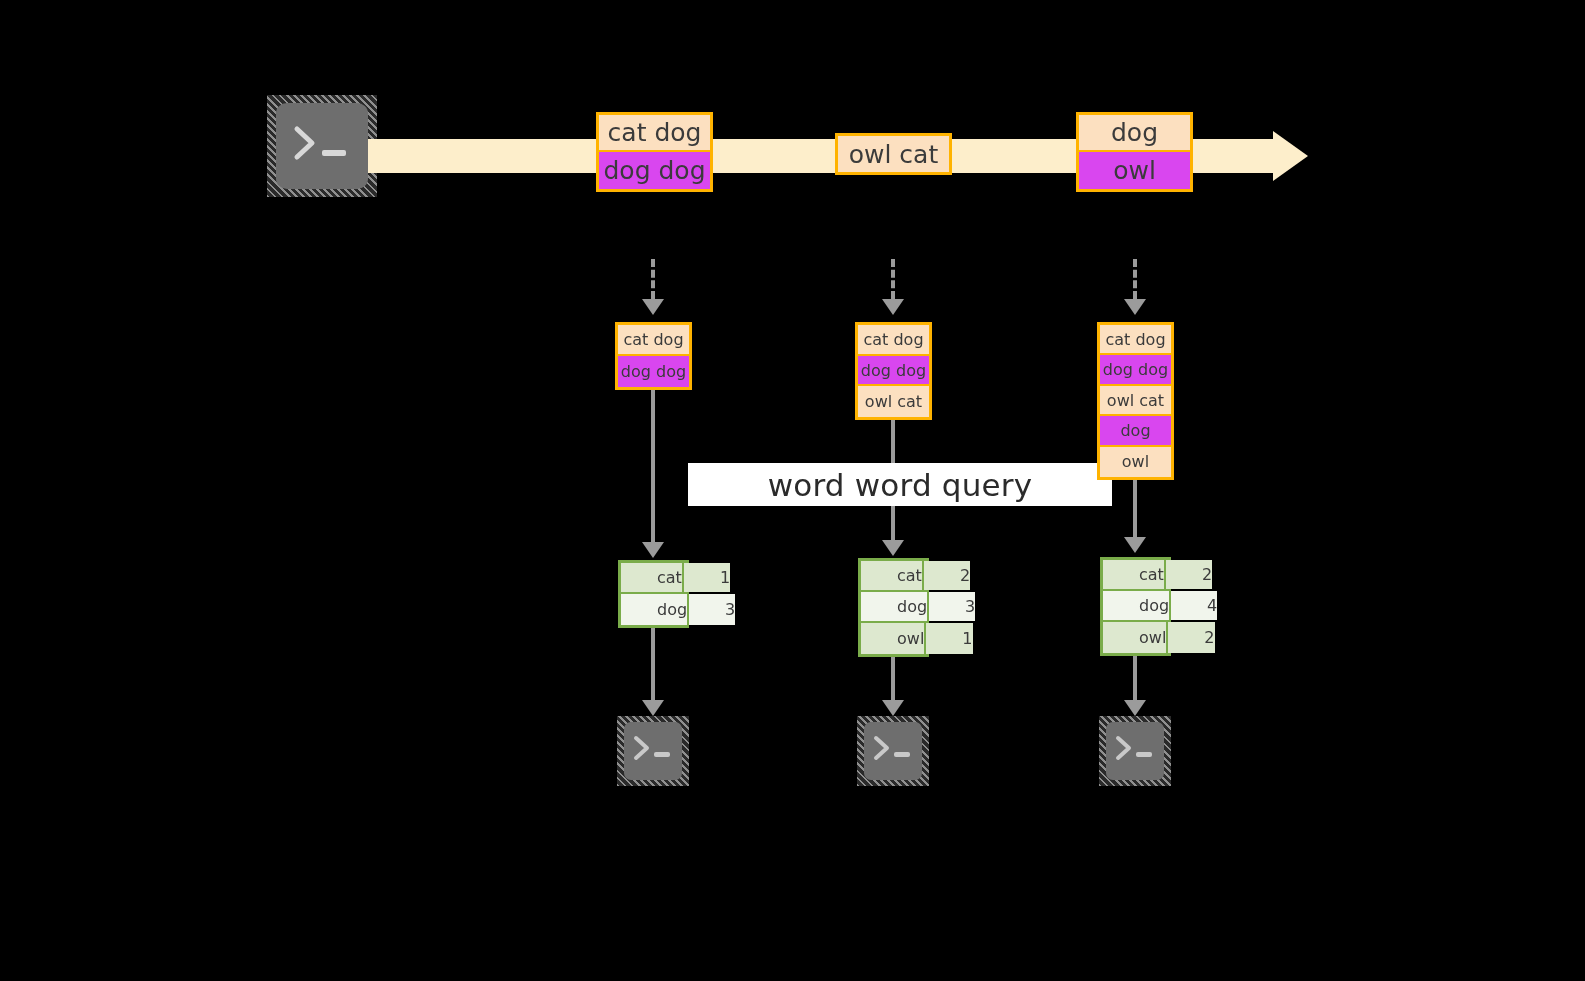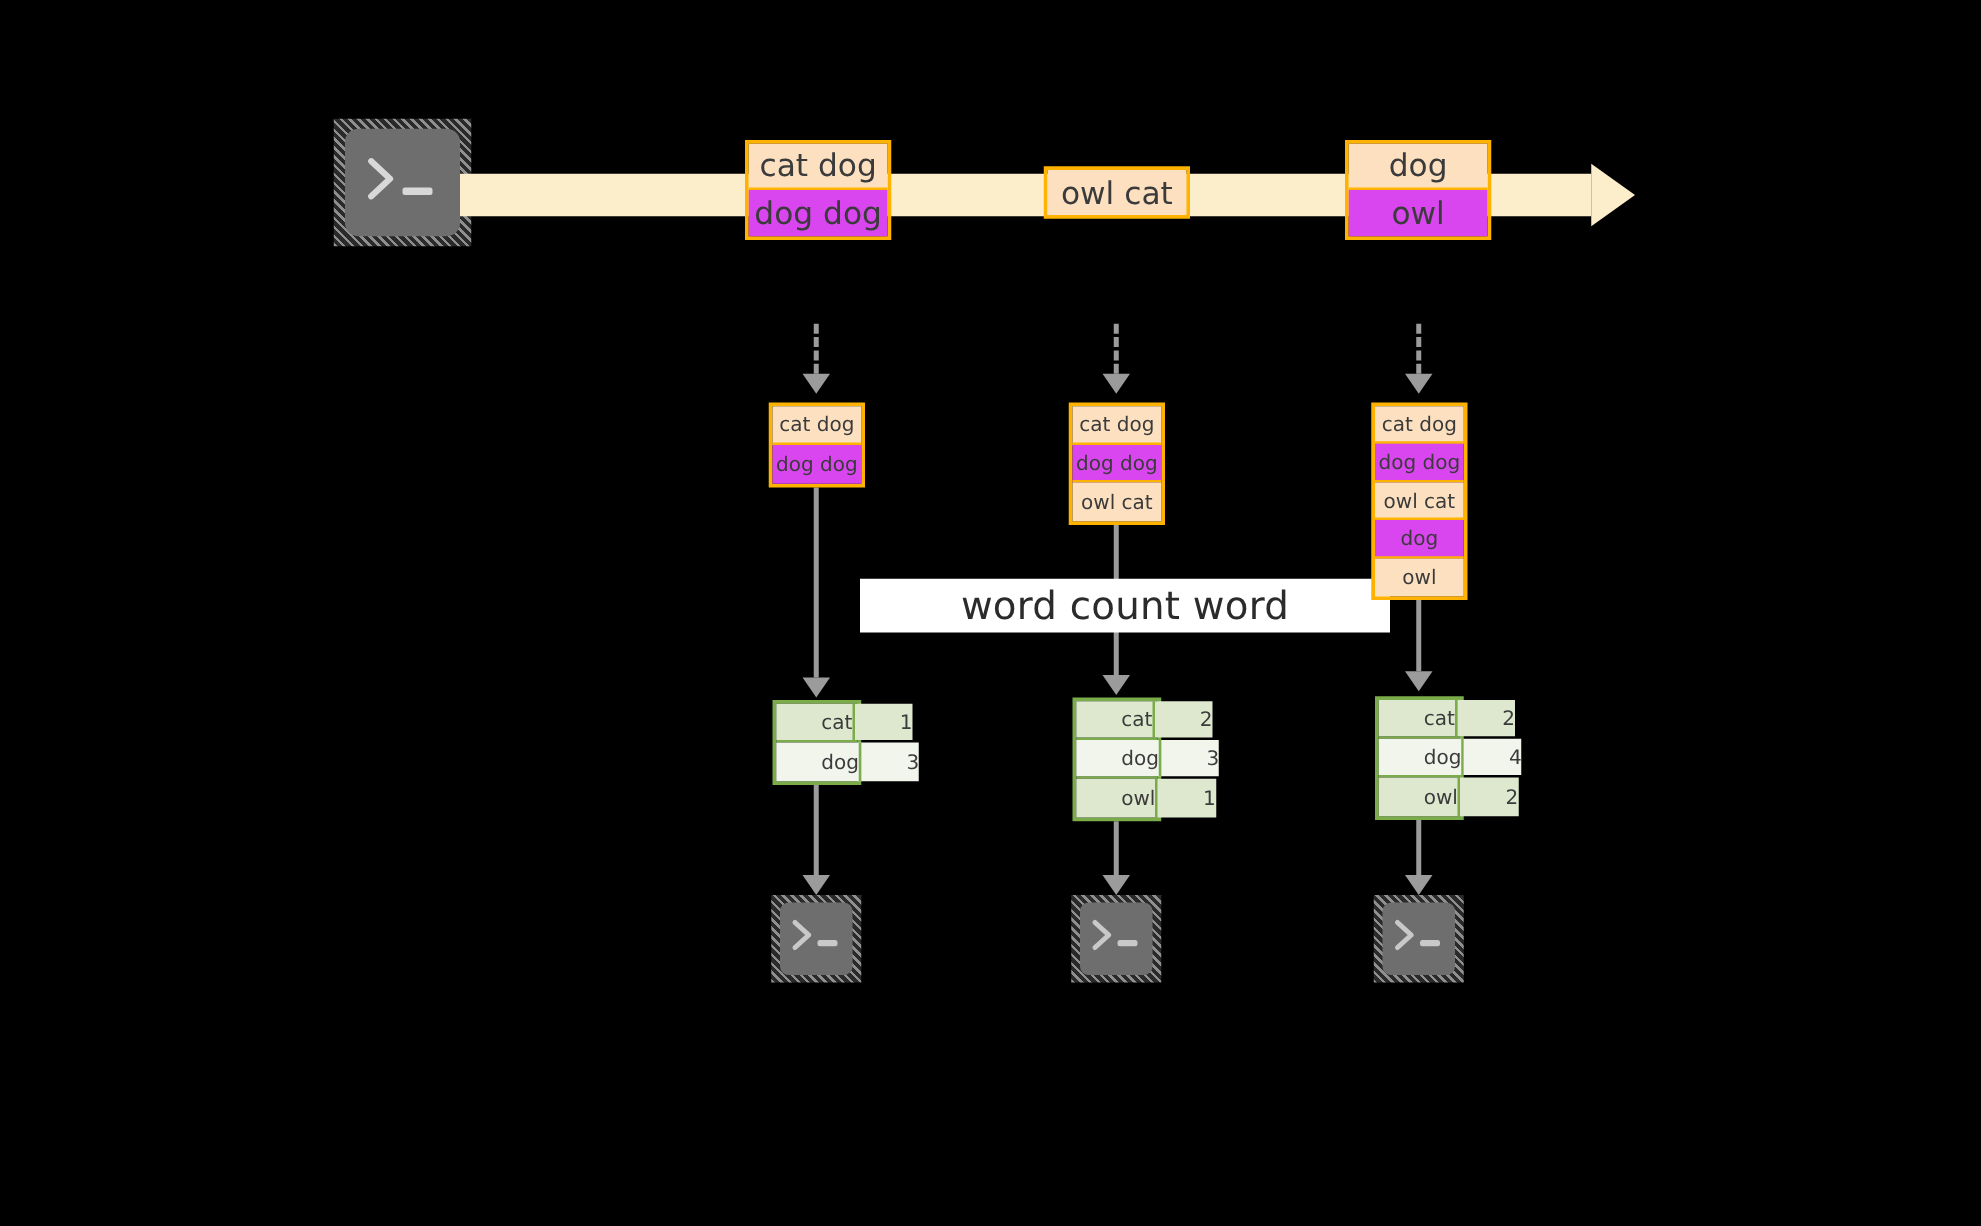--- a/index.html
+++ b/index.html
@@ -263,16 +263,16 @@
 
   <div class="term" style="left:1099px; top:712px; width:72px; height:70px;">
     <div class="inner" style="left:7px; top:6px; right:7px; bottom:6px;"></div>
     <svg viewBox="0 0 72 70">
       <path d="M19 22 L30 32 L19 42" fill="none" stroke="#c9c9c9" stroke-width="4" stroke-linecap="round" stroke-linejoin="round"></path>
       <rect x="37" y="36" width="16" height="5" rx="2" fill="#c9c9c9"></rect>
     </svg>
   </div>
 
   <div class="banner" style="left:688px; top:459px; width:424px; height:43px;">
-    <span>word count word</span>
+    <span>word word query</span>
   </div>
 
 </div>
 
 </body></html>

